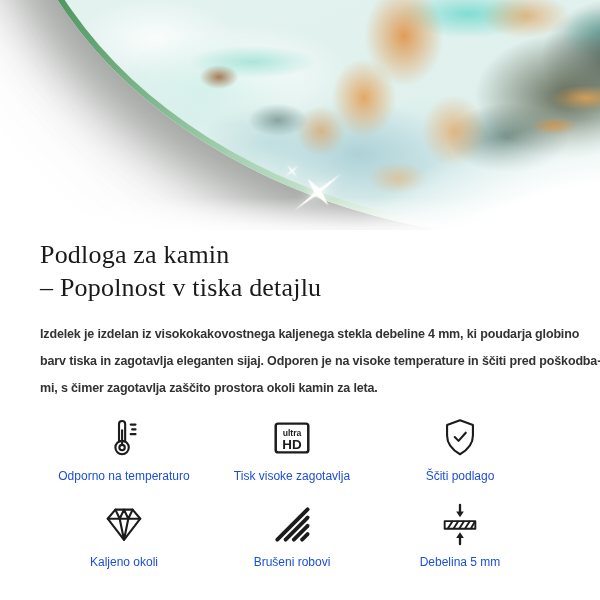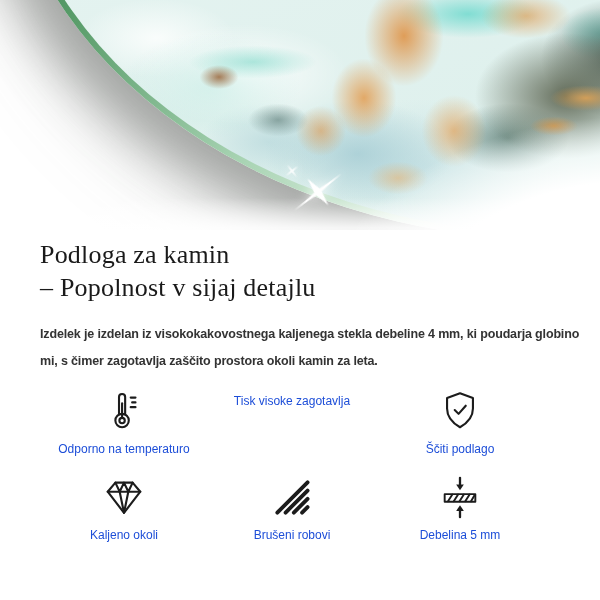--- a/index.html
+++ b/index.html
@@ -89,44 +89,52 @@
       <polygon points="20,0 22.5,17.5 40,20 22.5,22.5 20,40 17.5,22.5 0,20 17.5,17.5" fill="#ffffff"></polygon>
     </svg>
     <svg class="sparkle s1" viewBox="0 0 40 40">
       <polygon points="20,0 22.2,17.8 40,20 22.2,22.2 20,40 17.8,22.2 0,20 17.8,17.8" fill="#ffffff"></polygon>
     </svg>
   </div>
 
   <div class="content">
     <h1 class="title">
       <span>Podloga za kamin</span>
-      <span>– Popolnost v sijaj detajlu</span>
+      <span>– Popolnost v tiska detajlu</span>
     </h1>
     <p class="description">
       <span>Izdelek je izdelan iz visokokakovostnega kaljenega stekla debeline 4 mm, ki poudarja globino</span>
+      <span>barv tiska in zagotavlja eleganten sijaj. Odporen je na visoke temperature in ščiti pred poškodba-</span>
       <span>mi, s čimer zagotavlja zaščito prostora okoli kamin za leta.</span>
     </p>
   </div>
 
   <div class="features">
 
     <div class="feature">
       <div class="icon-wrap">
         <svg width="46" height="46" viewBox="0 0 48 48" class="ico">
           <path d="M18.8 28.8 V9.5 a3.2 3.2 0 0 1 6.4 0 V28.8"></path>
           <circle cx="22" cy="34" r="7" fill="#ffffff"></circle>
           <path d="M22 16 V30"></path>
           <circle cx="22" cy="34" r="2.8"></circle>
           <path d="M31 10 h5 M32.5 15 h3.5 M31 20 h5"></path>
         </svg>
       </div>
       <div class="feature-label">Odporno na temperaturo</div>
     </div>
 
     <div class="feature">
+      <div class="icon-wrap">
+        <svg width="46" height="46" viewBox="0 0 48 48" class="ico">
+          <rect x="7" y="9" width="34" height="30" rx="2.5" stroke-width="2.6"></rect>
+          <text x="24" y="21.5" text-anchor="middle" font-size="9" font-weight="700" font-family="Liberation Sans, sans-serif" fill="#1c1c1c" stroke="none">ultra</text>
+          <text x="24" y="35" text-anchor="middle" font-size="14" font-weight="700" font-family="Liberation Sans, sans-serif" fill="#1c1c1c" stroke="none">HD</text>
+        </svg>
+      </div>
       <div class="feature-label">Tisk visoke zagotavlja</div>
     </div>
 
     <div class="feature">
       <div class="icon-wrap">
         <svg width="46" height="46" viewBox="0 0 48 48" class="ico">
           <path d="M24 5.5 L37.5 10.5 V21.5 C37.5 30.5 31.5 36.8 24 41 C16.5 36.8 10.5 30.5 10.5 21.5 V10.5 Z"></path>
           <path d="M18.5 23 l4 4 7.5 -8.5"></path>
         </svg>
       </div>

